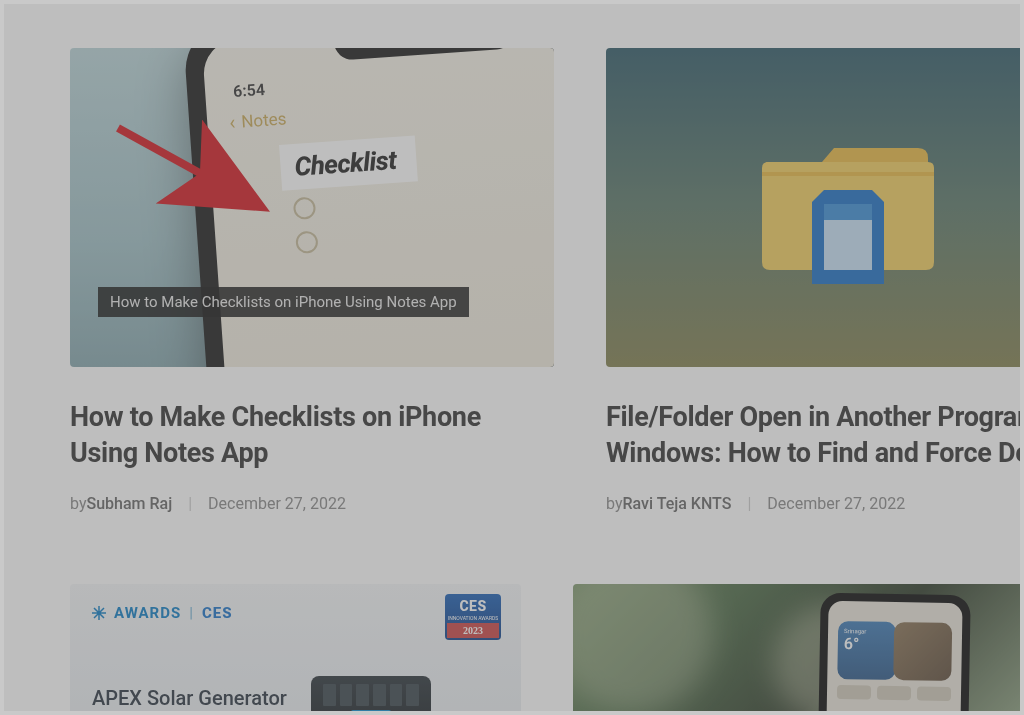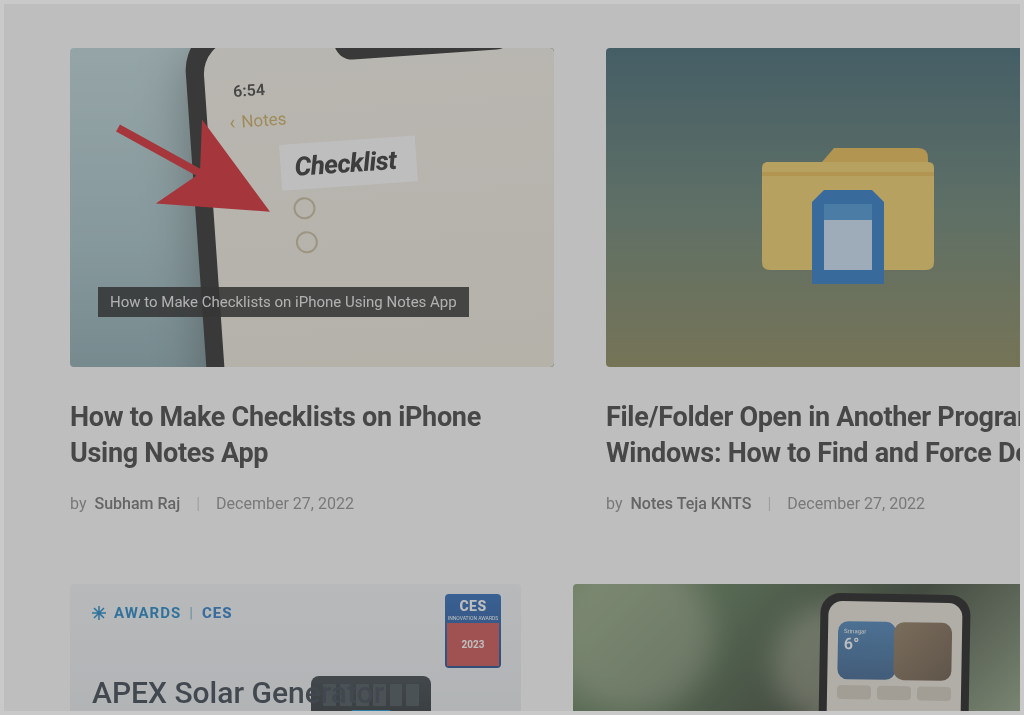--- a/index.html
+++ b/index.html
@@ -155,21 +155,21 @@
     letter-spacing: -0.3px;
   }
   .meta-row {
     margin-top: 22px;
     display: flex;
     align-items: flex-start;
     font-size: 16px;
     color: #777;
   }
   .meta-row .by { color: #888; }
-  .meta-row .author { color: #666; font-weight: 500; margin-left: 8px; }
+  .meta-row .author { color: #666; font-weight: 500; margin-left: 0; }
   .meta-row .sep { margin: 0 16px; color: #ccc; }
   .meta-row .date { color: #888; }
 
   
   .bottom-row {
     position: absolute;
     left: 70px;
     right: 0;
     top: 584px;
     display: flex;
@@ -204,26 +204,26 @@
     right: 20px;
     width: 56px;
     background: linear-gradient(180deg, #1b5fb5 0%, #0d3f88 100%);
     border-radius: 4px;
     color: #fff;
     text-align: center;
     padding: 4px 2px 2px 2px;
     font-size: 8px;
   }
   .ces-badge .ces { font-size: 14px; font-weight: 800; letter-spacing: 0.5px; }
-  .ces-badge .year { background: #c44; padding: 16px 4px; margin-top: 2px; font-weight: 700; font-size: 10px; }
+  .ces-badge .year { background: #c44; padding: 2px 4px; margin-top: 2px; font-weight: 700; font-size: 10px; font-family: Liberation Serif, serif; }
   .apex-text {
     position: absolute;
     bottom: 14px;
     left: 22px;
-    font-size: 30px;
+    font-size: 20px;
     font-weight: 500;
     color: #2a3540;
   }
   .generator-box {
     position: absolute;
     bottom: 0;
     right: 90px;
     width: 120px;
     height: 48px;
     background: linear-gradient(180deg, #2b343a 0%, #1a2126 100%);
@@ -376,21 +376,21 @@
         <path d="M14 40 Q14 34 20 34 L180 34 Q186 34 186 40 L186 134 Q186 142 178 142 L22 142 Q14 142 14 134 Z" fill="#f2cd5e"></path>
         <path d="M14 44 L186 44 L186 48 L14 48 Z" fill="#e8b842"></path>
         <path d="M64 74 L64 156 L136 156 L136 74 L124 62 L76 62 Z" fill="#1b6fc4"></path>
         <rect x="76" y="76" width="48" height="66" fill="#c7e0f4"></rect>
         <rect x="76" y="76" width="48" height="16" fill="#3a8dd6"></rect>
       </svg>
     </div>
     <h2 class="article-title">File/Folder Open in Another Program Windows: How to Find and Force Dele</h2>
     <div class="meta-row">
       <span class="by">by</span>
-      <span class="author">Notes Teja KNTS</span>
+      <span class="author">Ravi Teja KNTS</span>
       <span class="sep">|</span>
       <span class="date">December 27, 2022</span>
     </div>
   </div>
 
 </div>
 
 <div class="bottom-row">
   <div class="thumb-bottom thumb-3">
     <div class="bluetti-logo">

